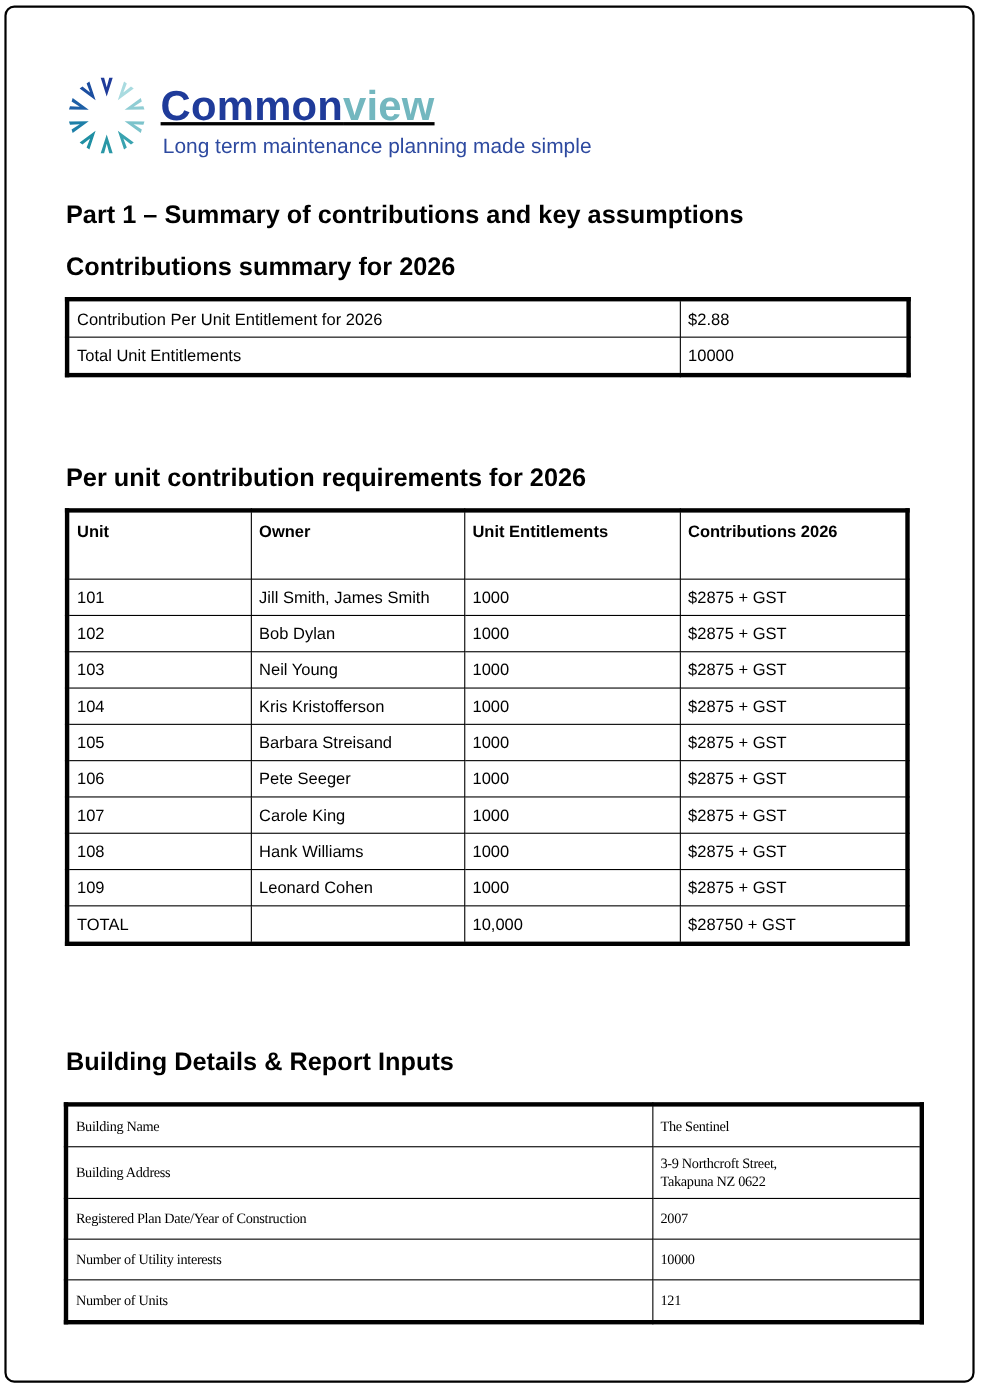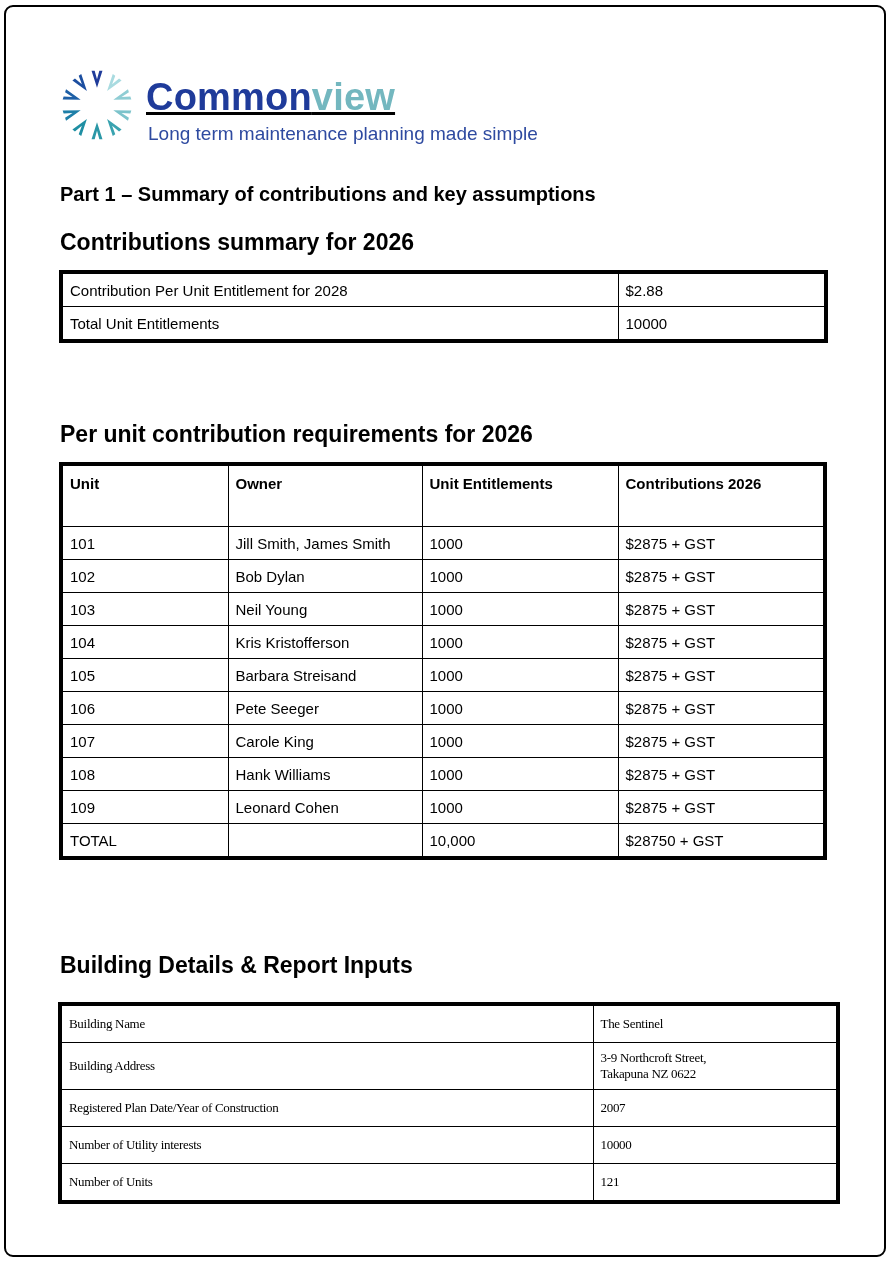--- a/index.html
+++ b/index.html
@@ -3,21 +3,21 @@
 <meta charset="utf-8">
 <style>
   html, body { margin: 0; padding: 0; background: #ffffff; }
   body { width: 894px; height: 1265px; position: relative; overflow: hidden; font-family: "Liberation Sans", sans-serif; color: #000; }
   .frame { position: absolute; left: 4px; top: 5px; width: 882px; height: 1252px; border: 2px solid #000; border-radius: 9px; box-sizing: border-box; }
   .logo { position: absolute; left: 58px; top: 66px; width: 78px; height: 78px; }
   .brand { position: absolute; left: 146px; top: 78px; font-size: 38px; font-weight: bold; letter-spacing: 0.2px; line-height: 1; text-decoration: underline; }
   .brand .c1 { color: #1f3b9a; }
   .brand .c2 { color: #73b7bf; }
   .tagline { position: absolute; left: 148px; top: 124px; font-size: 19px; color: #2e4aa0; line-height: 1; }
-  h1 { position: absolute; left: 60px; top: 183px; margin: 0; font-size: 20px; font-weight: bold; line-height: 1.1; }
+  h1 { position: absolute; left: 60px; top: 183px; margin: 0; font-size: 23px; font-weight: bold; line-height: 1.1; }
   h2 { position: absolute; left: 60px; margin: 0; font-size: 23px; font-weight: bold; line-height: 1.1; }
   table { position: absolute; border-collapse: collapse; border: 4px solid #000; }
   td, th { border: 1px solid #000; font-size: 15px; padding: 0 7px; text-align: left; vertical-align: middle; }
   th { font-weight: bold; vertical-align: top; padding-top: 9px; }
   .t1 { left: 59px; top: 270px; width: 769px; }
   .t1 td { height: 32px; }
   .t2 { left: 59px; top: 462px; width: 768px; }
   .t2 th { height: 51px; }
   .t2 td { height: 32px; }
   .t2 tr.total td { font-weight: normal; }
@@ -51,21 +51,21 @@
 <h1>Part 1 – Summary of contributions and key assumptions</h1>
 
 <h2 style="top:230px">Contributions summary for 2026</h2>
 <table class="t1">
   <colgroup>
       <col style="width:557px">
       <col>
     </colgroup>
   <tbody>
     <tr>
-      <td>Contribution Per Unit Entitlement for 2028</td>
+      <td>Contribution Per Unit Entitlement for 2026</td>
       <td>$2.88</td>
     </tr>
     <tr>
       <td>Total Unit Entitlements</td>
       <td>10000</td>
     </tr>
   </tbody>
 </table>
 
 <h2 style="top:422px">Per unit contribution requirements for 2026</h2>

